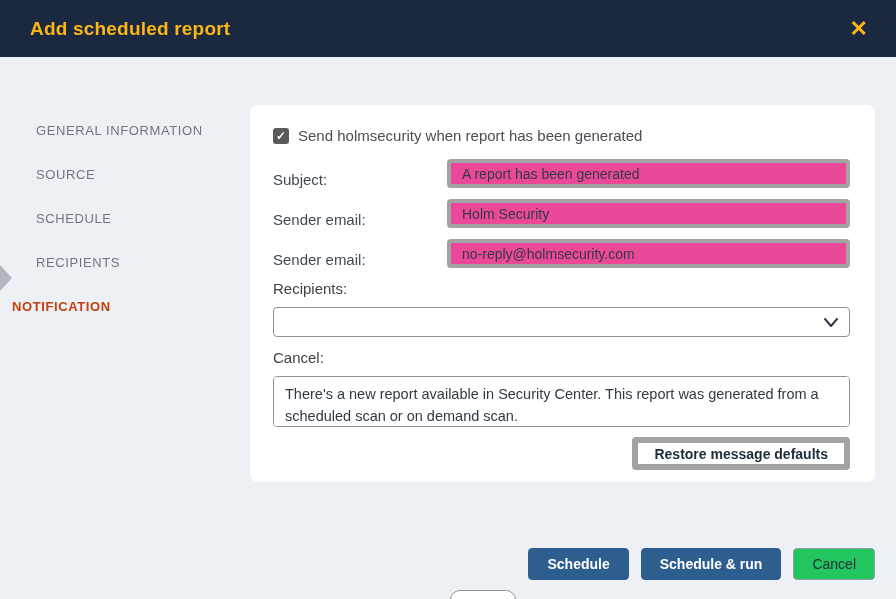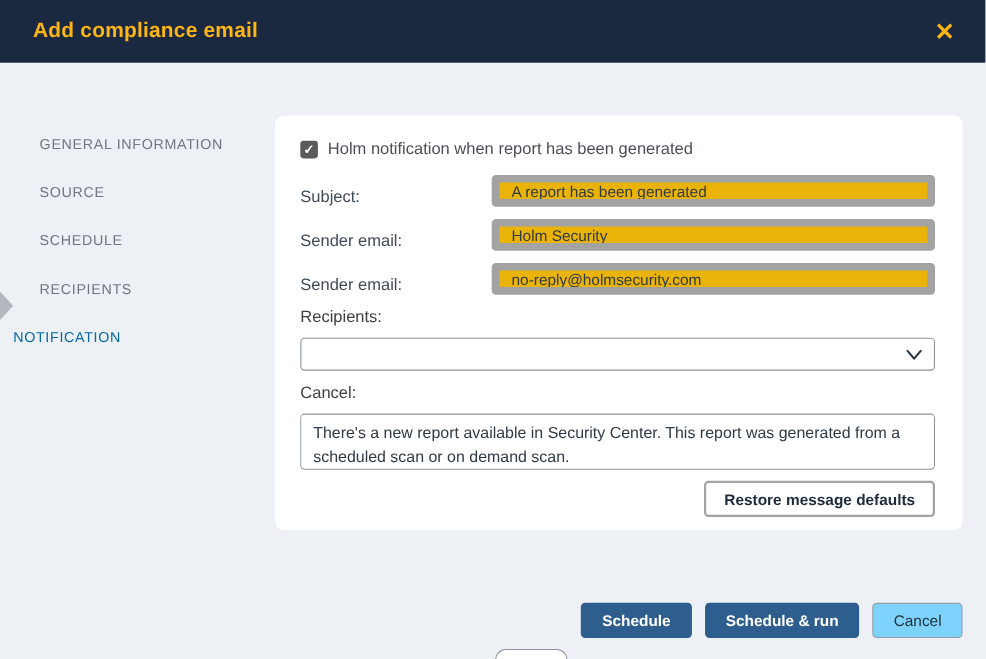--- a/index.html
+++ b/index.html
@@ -27,21 +27,21 @@
     font-family:"Liberation Sans", sans-serif;
   }
   
   .modal-body { position:absolute; left:0; top:57px; width:896px; height:542px; }
   
   .sidebar { position:absolute; left:0; top:37px; width:250px; }
   .side-item {
     height:44px; display:flex; align-items:flex-end; padding-left:36px;
     font-size:13px; letter-spacing:.6px; color:#6e7780; cursor:pointer;
   }
-  .side-item.active { color:#0369a1; font-weight:normal;padding-left:12px; }
+  .side-item.active { color:#c2410c; font-weight:bold;padding-left:12px; }
   .active-arrow {
     position:absolute; left:0; top:208px; width:0; height:0;
     border-top:13px solid transparent; border-bottom:13px solid transparent;
     border-left:12px solid #b3b8be;
   }
   
   .card {
     position:absolute; left:250px; top:48px; width:625px; height:377px;
     background:#ffffff; border-radius:8px;
     padding:22px 25px 0 23px;
@@ -50,64 +50,64 @@
   .checkbox {
     width:16px; height:16px; background:#5a5a5a; border-radius:3px;
     color:#ffffff; font-size:12px; font-weight:bold;
     display:flex; align-items:center; justify-content:center;
     margin-right:9px; cursor:pointer; flex:0 0 16px;
   }
   .check-label { font-size:15px; color:#4a4f55; }
   .field-row { display:flex; align-items:flex-end; margin-bottom:11px; }
   .field-label { width:174px; font-size:15px; color:#3f4a55; flex:0 0 174px; }
   .text-input {
-    flex:1; height:29px; border:7px solid #a3a3a3; border-radius:4px;
-    padding:0 11px; font-size:14px; color:#2f3a45; background:#eab308;
+    flex:1; height:29px; border:4px solid #a3a3a3; border-radius:4px;
+    padding:0 11px; font-size:14px; color:#2f3a45; background:#ec4899;
     font-family:"Liberation Sans", sans-serif; outline:none;
   }
   .block-label { font-size:15px; color:#404040; margin:12px 0 10px 0; }
   .select-box {
     position:relative; height:30px; border:1px solid #8d939c; border-radius:4px;
     background:#fff; cursor:pointer;
   }
   .select-box svg { position:absolute; right:10px; top:8px; }
   .textarea {
     width:100%; height:51px; border:1px solid #8d939c; border-radius:4px;
     padding:6px 11px; font-size:14.5px; line-height:1.55; color:#2f3a45;
     font-family:"Liberation Sans", sans-serif; resize:none; outline:none;
     display:block;
   }
   .restore-row { display:flex; justify-content:flex-end; margin-top:10px; }
   .restore-btn {
-    height:33px; padding:0 16px; background:#fff; border:2px solid #a3a3a3;
+    height:33px; padding:0 16px; background:#fff; border:6px solid #a3a3a3;
     border-radius:4px; font-size:14px; font-weight:bold; color:#1d2b3a;
     cursor:pointer; font-family:"Liberation Sans", sans-serif;
   }
   
   .footer-actions {
     position:absolute; right:21px; top:491px; display:flex; gap:12px;
   }
   .btn {
     height:32px; border-radius:4px; font-size:14px; cursor:pointer;
     font-family:"Liberation Sans", sans-serif; padding:0 18px;
   }
   .btn-primary { background:#2e5e8d; border:1px solid #2e5e8d; color:#fff; font-weight:bold; }
-  .btn-cancel  { background:#7dd3fc; border:1px solid #979ea7; color:#22303e; }
+  .btn-cancel  { background:#22c55e; border:1px solid #979ea7; color:#22303e; }
   
   .bottom-pill {
     position:absolute; left:450px; top:533px; width:66px; height:20px;
     background:#fff; border:1px solid #8d939c; border-radius:10px;
     display:flex; align-items:center; justify-content:center;
   }
 </style>
 </head>
 <body>
 
 <div class="modal-header">
-  <div class="modal-title">Add compliance email</div>
+  <div class="modal-title">Add scheduled report</div>
   <button class="close-btn">✕</button>
 </div>
 
 <div class="modal-body">
 
   <div class="active-arrow"></div>
 
   <div class="sidebar">
     <div class="side-item">
       <span>GENERAL INFORMATION</span>
@@ -123,21 +123,21 @@
     </div>
     <div class="side-item active">
       <span>NOTIFICATION</span>
     </div>
   </div>
 
   <div class="card">
 
     <div class="check-row">
       <span class="checkbox">✓</span>
-      <span class="check-label">Holm notification when report has been generated</span>
+      <span class="check-label">Send holmsecurity when report has been generated</span>
     </div>
 
     <div class="field-row">
       <span class="field-label">Subject:</span>
       <input class="text-input" type="text" value="A report has been generated" style="">
     </div>
 
     <div class="field-row">
       <span class="field-label">Sender email:</span>
       <input class="text-input" type="text" value="Holm Security" style="">

